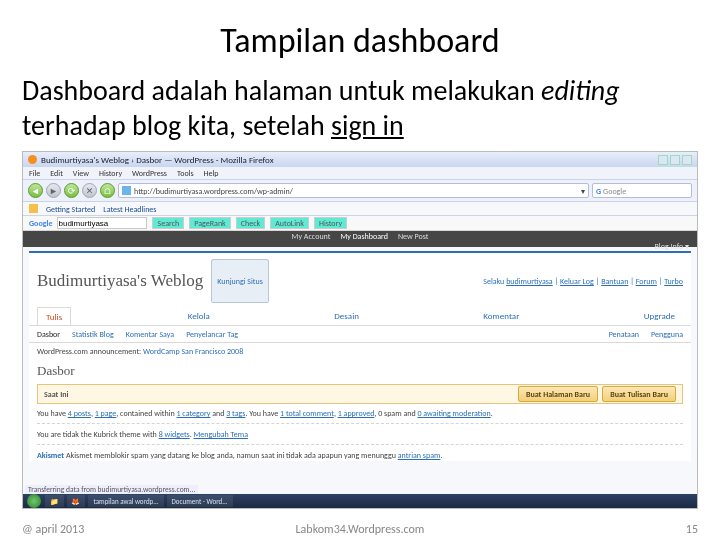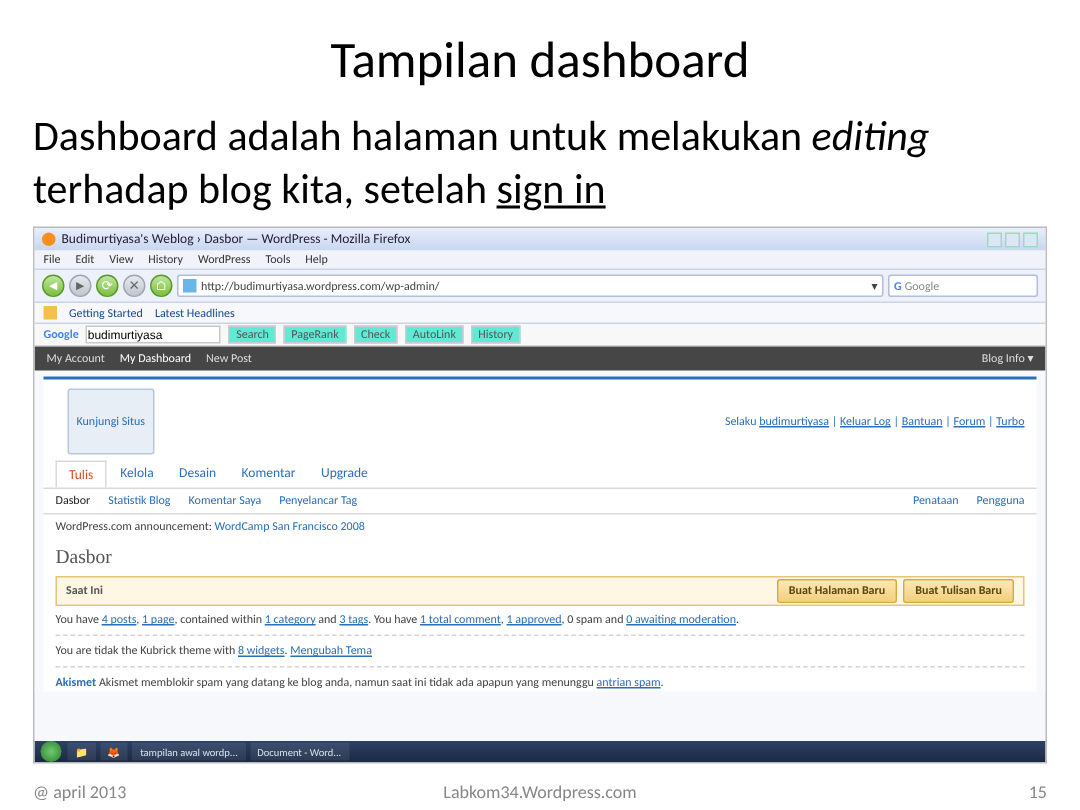--- a/index.html
+++ b/index.html
@@ -32,33 +32,33 @@
   .ff-linkbar { height:14px; background:#f6f8fb; border-bottom:1px solid #cbd4e6; display:flex; gap:8px; align-items:center; padding:0 6px; font-size:8px; color:#1a4b8c; }
   .ff-linkbar .fav { width:9px; height:9px; background:#f5c04a; display:inline-block; }
 
   .google-bar { height:15px; background:#f8f8f8; border-bottom:1px solid #d7d7d7; display:flex; align-items:center; padding:0 6px; gap:5px; font-size:8px; color:#555; }
   .google-bar .glogo { color:#4285f4; font-weight:bold; }
   .google-bar input { height:12px; width:90px; font-size:8px; border:1px solid #c8c8c8; }
   .google-bar .gbtn { padding:0 4px; border:1px solid #ccc; background:#5eead4; }
 
   
   .wp-area { background:#f6f8fb; }
-  .wp-topbar { height:16px; background:#464646; color:#ddd; display:flex; align-items:center; padding:0 8px; font-size:8px; }
+  .wp-topbar { height:16px; background:#464646; color:#ddd; display:flex; align-items:center; padding:0 8px; font-size:8px;flex-direction:column; }
   .wp-topbar .tabs { display:flex; gap:10px; }
   .wp-topbar .tabs .active { color:#fff; }
   .wp-topbar .right { margin-left:auto; display:flex; gap:8px; }
 
   .wp-content { background:#fff; margin:4px 6px 0; border-top:2px solid #2b6fb6; }
   .wp-header { padding:6px 8px 4px; display:flex; align-items:center; }
   .wp-header h1 { font-family:Georgia,serif; font-size:17px; color:#555; font-weight:normal; }
   .wp-header .visit { margin-left:8px; font-size:8px; background:#e8eef6; border:1px solid #b7c8de; padding:16px 5px; border-radius:2px; color:#2b6fb6; }
   .wp-userlinks { margin-left:auto; font-size:8px; color:#2b6fb6; }
   .wp-userlinks a { color:#2b6fb6; text-decoration:underline; }
 
-  .wp-maintabs { display:flex; gap:1px; padding:0 8px; font-size:9px; }
+  .wp-maintabs { display:flex; gap:1px; padding:0 8px; font-size:9px;justify-content:space-between; }
   .wp-maintabs span { padding:3px 8px; color:#2b6fb6; }
   .wp-maintabs span.sel { color:#d54d21; border:1px solid #d9d9d9; border-bottom:none; background:#fff; }
   .wp-subbar { border-top:1px solid #d9d9d9; border-bottom:1px solid #d9d9d9; padding:3px 8px; display:flex; gap:12px; font-size:8px; color:#2b6fb6; position:relative; }
   .wp-subbar .sel { color:#222; }
   .wp-subbar .right-link { margin-left:auto; }
   .wp-announce { font-size:8px; padding:3px 8px; color:#444; }
   .wp-announce a { color:#2b6fb6; }
 
   .dasbor-title { font-family:Georgia,serif; font-size:13px; color:#555; padding:4px 8px 2px; font-weight:normal; }
 
@@ -151,20 +151,21 @@
         <span class="active">My Dashboard</span>
         <span>New Post</span>
       </div>
       <div class="right">
         <span><span>Blog Info</span> ▾</span>
       </div>
     </div>
 
     <div class="wp-content">
       <div class="wp-header">
+        <h1>Budimurtiyasa's Weblog</h1>
         <span class="visit">Kunjungi Situs</span>
         <div class="wp-userlinks">
           <span>Selaku </span><a>budimurtiyasa</a> |
           <a>Keluar Log</a> |
           <a>Bantuan</a> |
           <a>Forum</a> |
           <a>Turbo</a>
         </div>
       </div>
 
@@ -203,20 +204,21 @@
         <span>You have </span><a>4 posts</a><span>, </span><a>1 page</a><span>, contained within </span><a>1 category</a><span> and </span><a>3 tags</a><span>. You have </span><a>1 total comment</a><span>, </span><a>1 approved</a><span>, 0 spam and </span><a>0 awaiting moderation</a><span>.</span>
         <div class="divider"></div>
         <span>You are tidak the Kubrick theme with </span><a>8 widgets</a>. <a>Mengubah Tema</a>
         <div class="divider"></div>
         <b style="color:#2b6fb6">Akismet</b> <span>Akismet memblokir spam yang datang ke blog anda, namun saat ini tidak ada apapun yang menunggu </span><a>antrian spam</a>.
       </div>
 
     </div>
   </div>
 
+  <div class="status-hint">Transferring data from budimurtiyasa.wordpress.com...</div>
 
   <div class="taskbar">
     <div class="start-orb"></div>
     <div class="task-item">📁</div>
     <div class="task-item">🦊</div>
     <div class="task-item">tampilan awal wordp...</div>
     <div class="task-item">Document - Word...</div>
   </div>
 
 </div>

